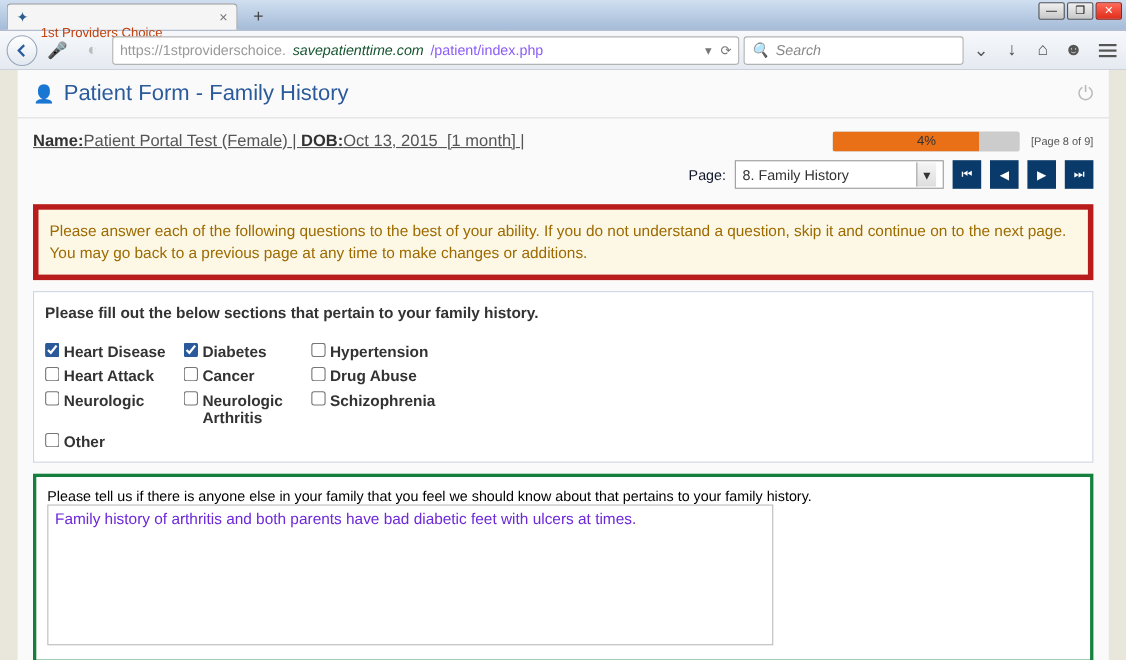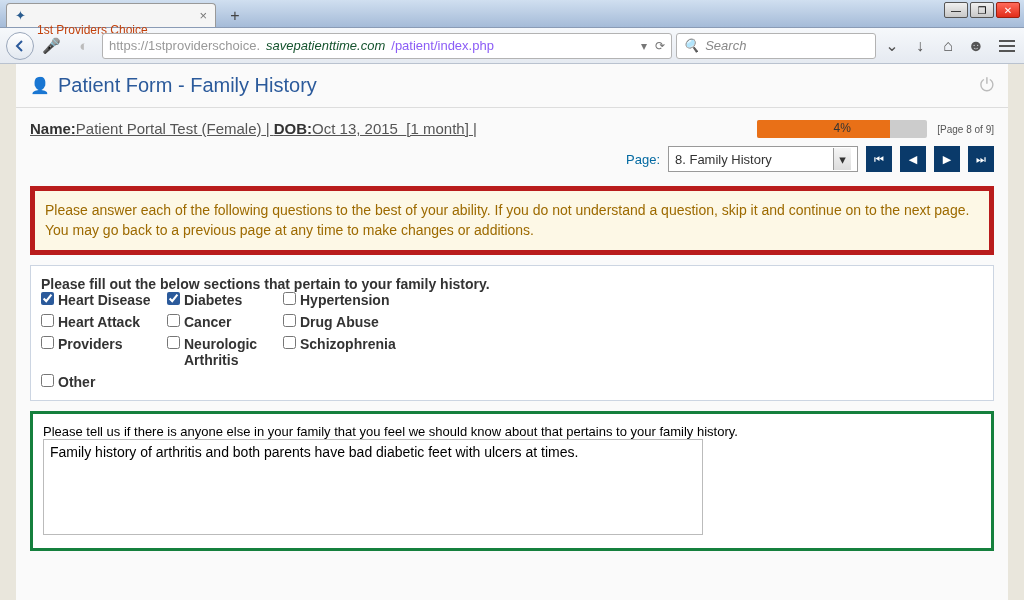--- a/index.html
+++ b/index.html
@@ -39,32 +39,32 @@
 .meta { padding: 12px 14px 0; display: flex; align-items: flex-start; }
 .meta-left { color: #555; font-size: 15px; text-decoration: underline; }
 .meta-left b { color: #333; }
 .meta-right { margin-left: auto; text-align: right; }
 .prog-wrap { display: flex; align-items: center; gap: 10px; }
 .progress { width: 170px; height: 18px; background: #ccc; border-radius: 2px; position: relative; overflow: hidden; }
 .progress .fill { height: 100%; background: #e97017; width: 78%; }
 .progress .pct { position: absolute; left: 0; right: 0; top: 1px; text-align: center; font-size: 12px; color: #333; }
 .pgtxt { color: #555; font-size: 10px; }
 .lower { display: flex; align-items: center; justify-content: flex-end; padding: 8px 14px; gap: 8px; }
-.lower .lbl { color: #0369a1; }
+.lower .lbl { color: #0f172a; }
 .select { width: 190px; height: 26px; border: 1px solid #999; background: #fff; display: flex; align-items: center; padding: 0 6px; font-size: 13px; color: #333; position: relative; }
 .select .arrow { margin-left: auto; width: 18px; height: 22px; border-left: 1px solid #999; display: flex; align-items: center; justify-content: center; background: linear-gradient(to bottom, #f5f5f5, #ddd); }
 .navsq { width: 26px; height: 26px; background: #0a3a6a; color: #fff; display: flex; align-items: center; justify-content: center; font-size: 11px; }
 .notice { margin: 6px 14px 10px; background: #fdf8e6; border: 5px solid #b91c1c; padding: 10px; color: #9d6a00; font-size: 14px; line-height: 1.4; }
 .panel { margin: 0 14px 10px; border: 1px solid #ccd5e2; background: #fff; padding: 10px; }
-.panel .ptitle { font-weight: bold; color: #333; font-size: 14px; margin-bottom: 0; }
+.panel .ptitle { font-weight: bold; color: #333; font-size: 14px; margin-bottom: 20px; }
 .cboxes { display: grid; grid-template-columns: 120px 110px 200px; gap: 6px 6px; }
 .cb { display: flex; align-items: flex-start; gap: 4px; font-weight: bold; color: #333; font-size: 14px; }
 .cb input { width: 13px; height: 13px; accent-color: #2b5a9b; }
 .panel2 { margin: 0 14px 10px; border: 3px solid #15803d; background: #fff; padding: 10px; }
-.ta { width: 660px; height: 96px; border: 1px solid #bbb; padding: 4px 6px; font-family: Arial; font-size: 14px; color: #000000; resize: none; }
+.ta { width: 660px; height: 128px; border: 1px solid #bbb; padding: 4px 6px; font-family: Arial; font-size: 14px; color: #6d28d9; resize: none; }
 svg { display: block; }
 </style>
 </head>
 <body>
 
 <div class="window">
   <div class="titlebar">
     <div class="tab">
       <span class="favicon">✦</span>
       <span class="title">1st Providers Choice</span>
@@ -172,21 +172,21 @@
               <label class="cb">
                 <input type="checkbox" style="">
                 <span>Cancer</span>
               </label>
               <label class="cb">
                 <input type="checkbox" style="">
                 <span>Drug Abuse</span>
               </label>
               <label class="cb">
                 <input type="checkbox" style="">
-                <span>Providers</span>
+                <span>Neurologic</span>
               </label>
               <label class="cb">
                 <input type="checkbox" style="">
                 <span>Neurologic Arthritis</span>
               </label>
               <label class="cb">
                 <input type="checkbox" style="">
                 <span>Schizophrenia</span>
               </label>
               <label class="cb">

